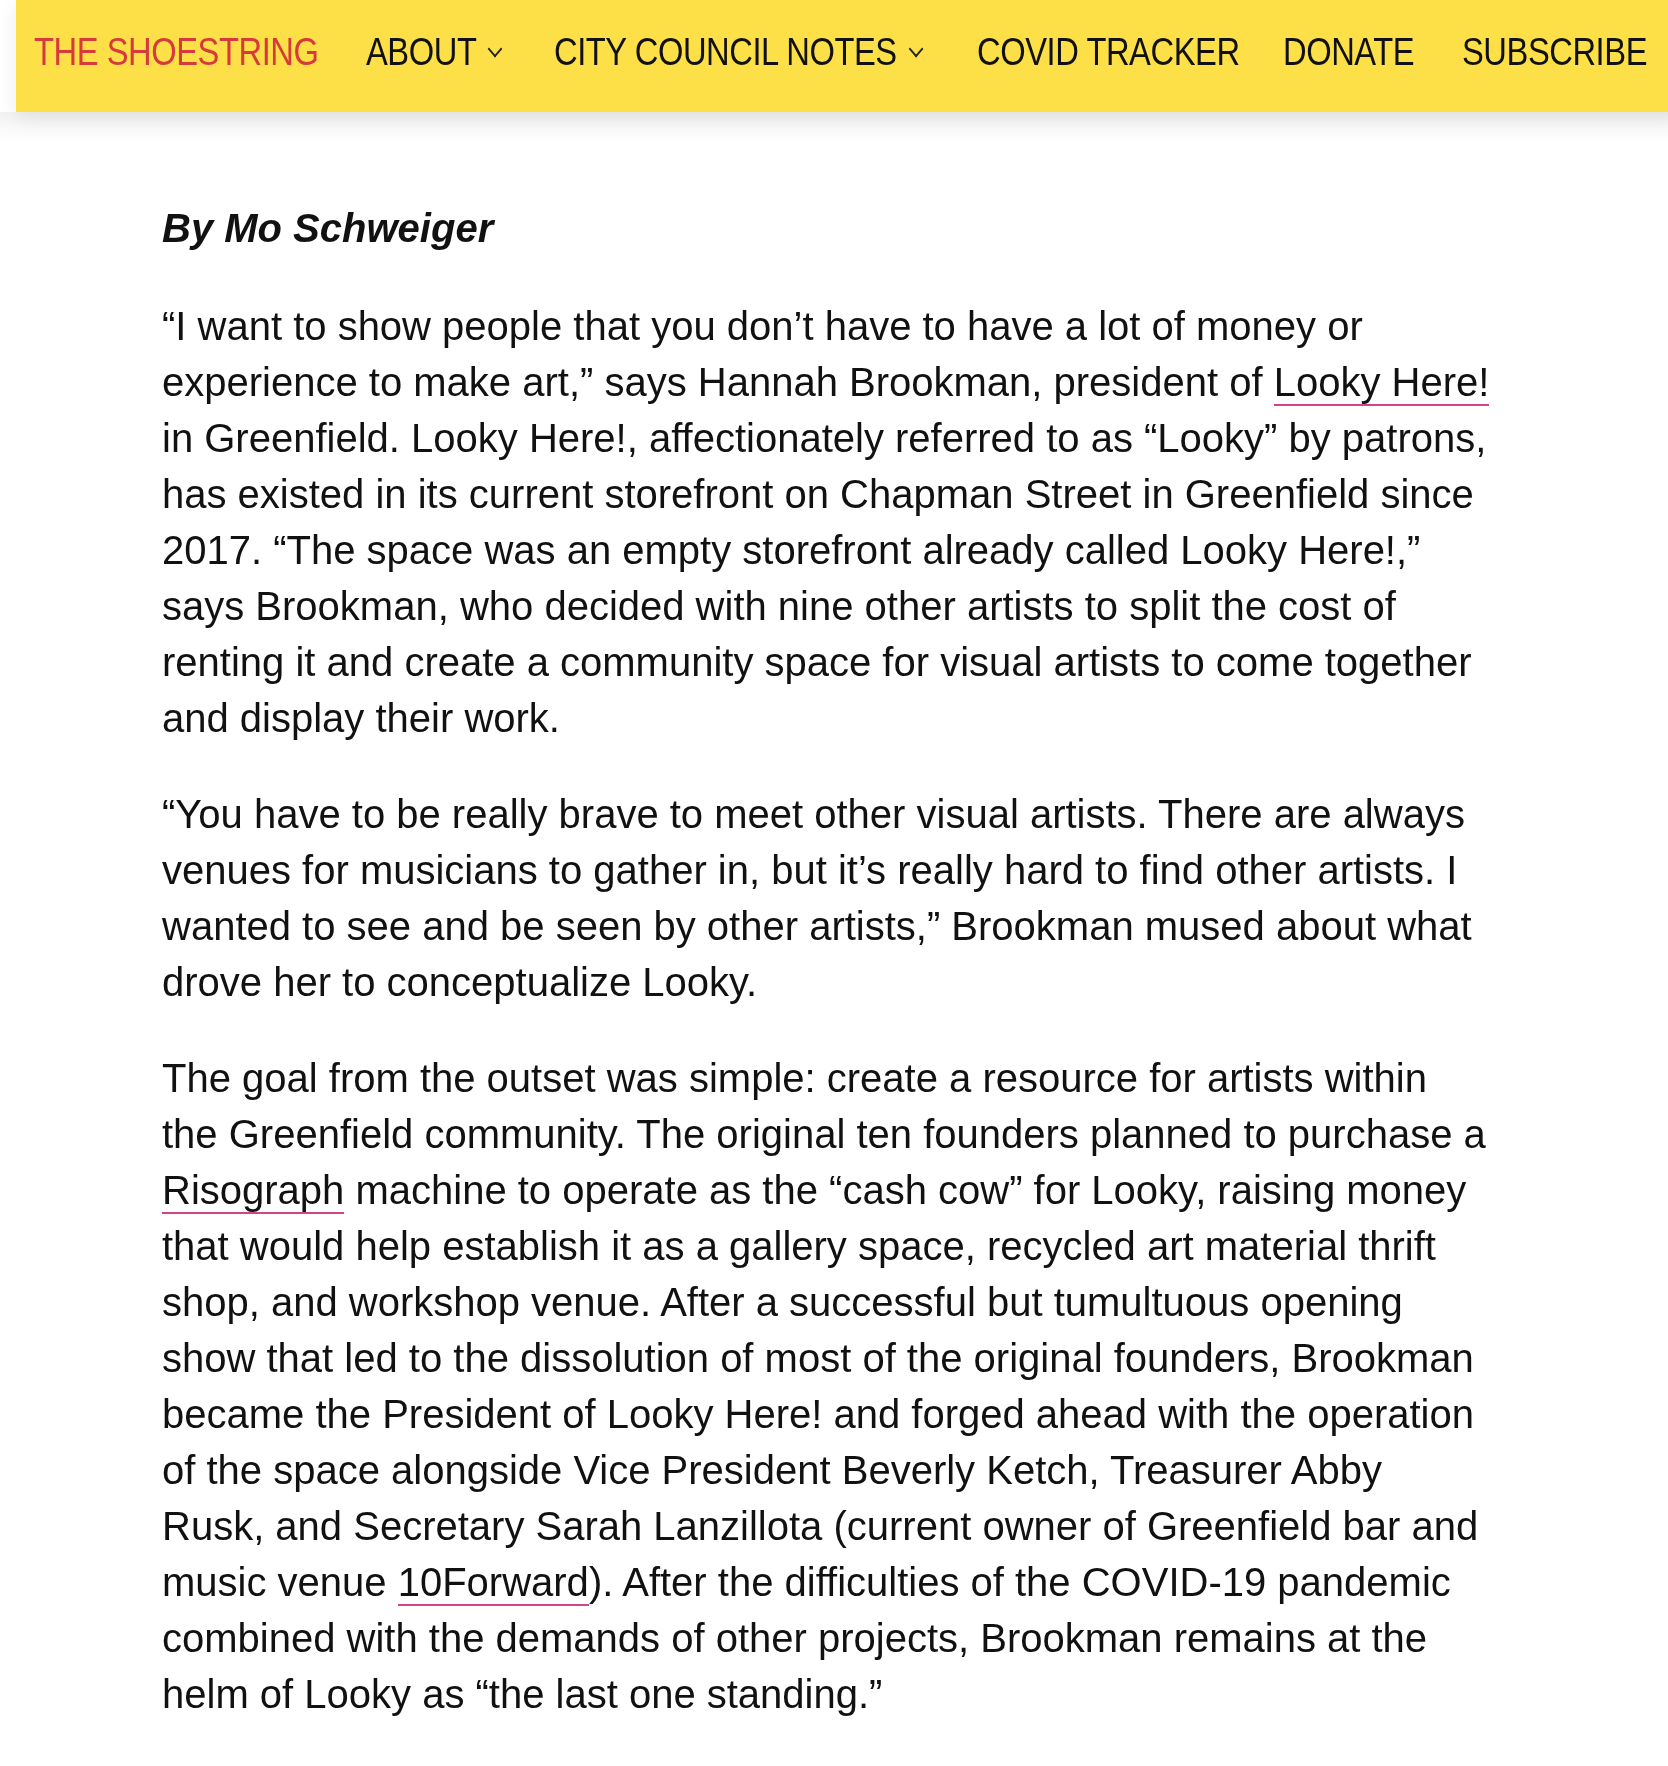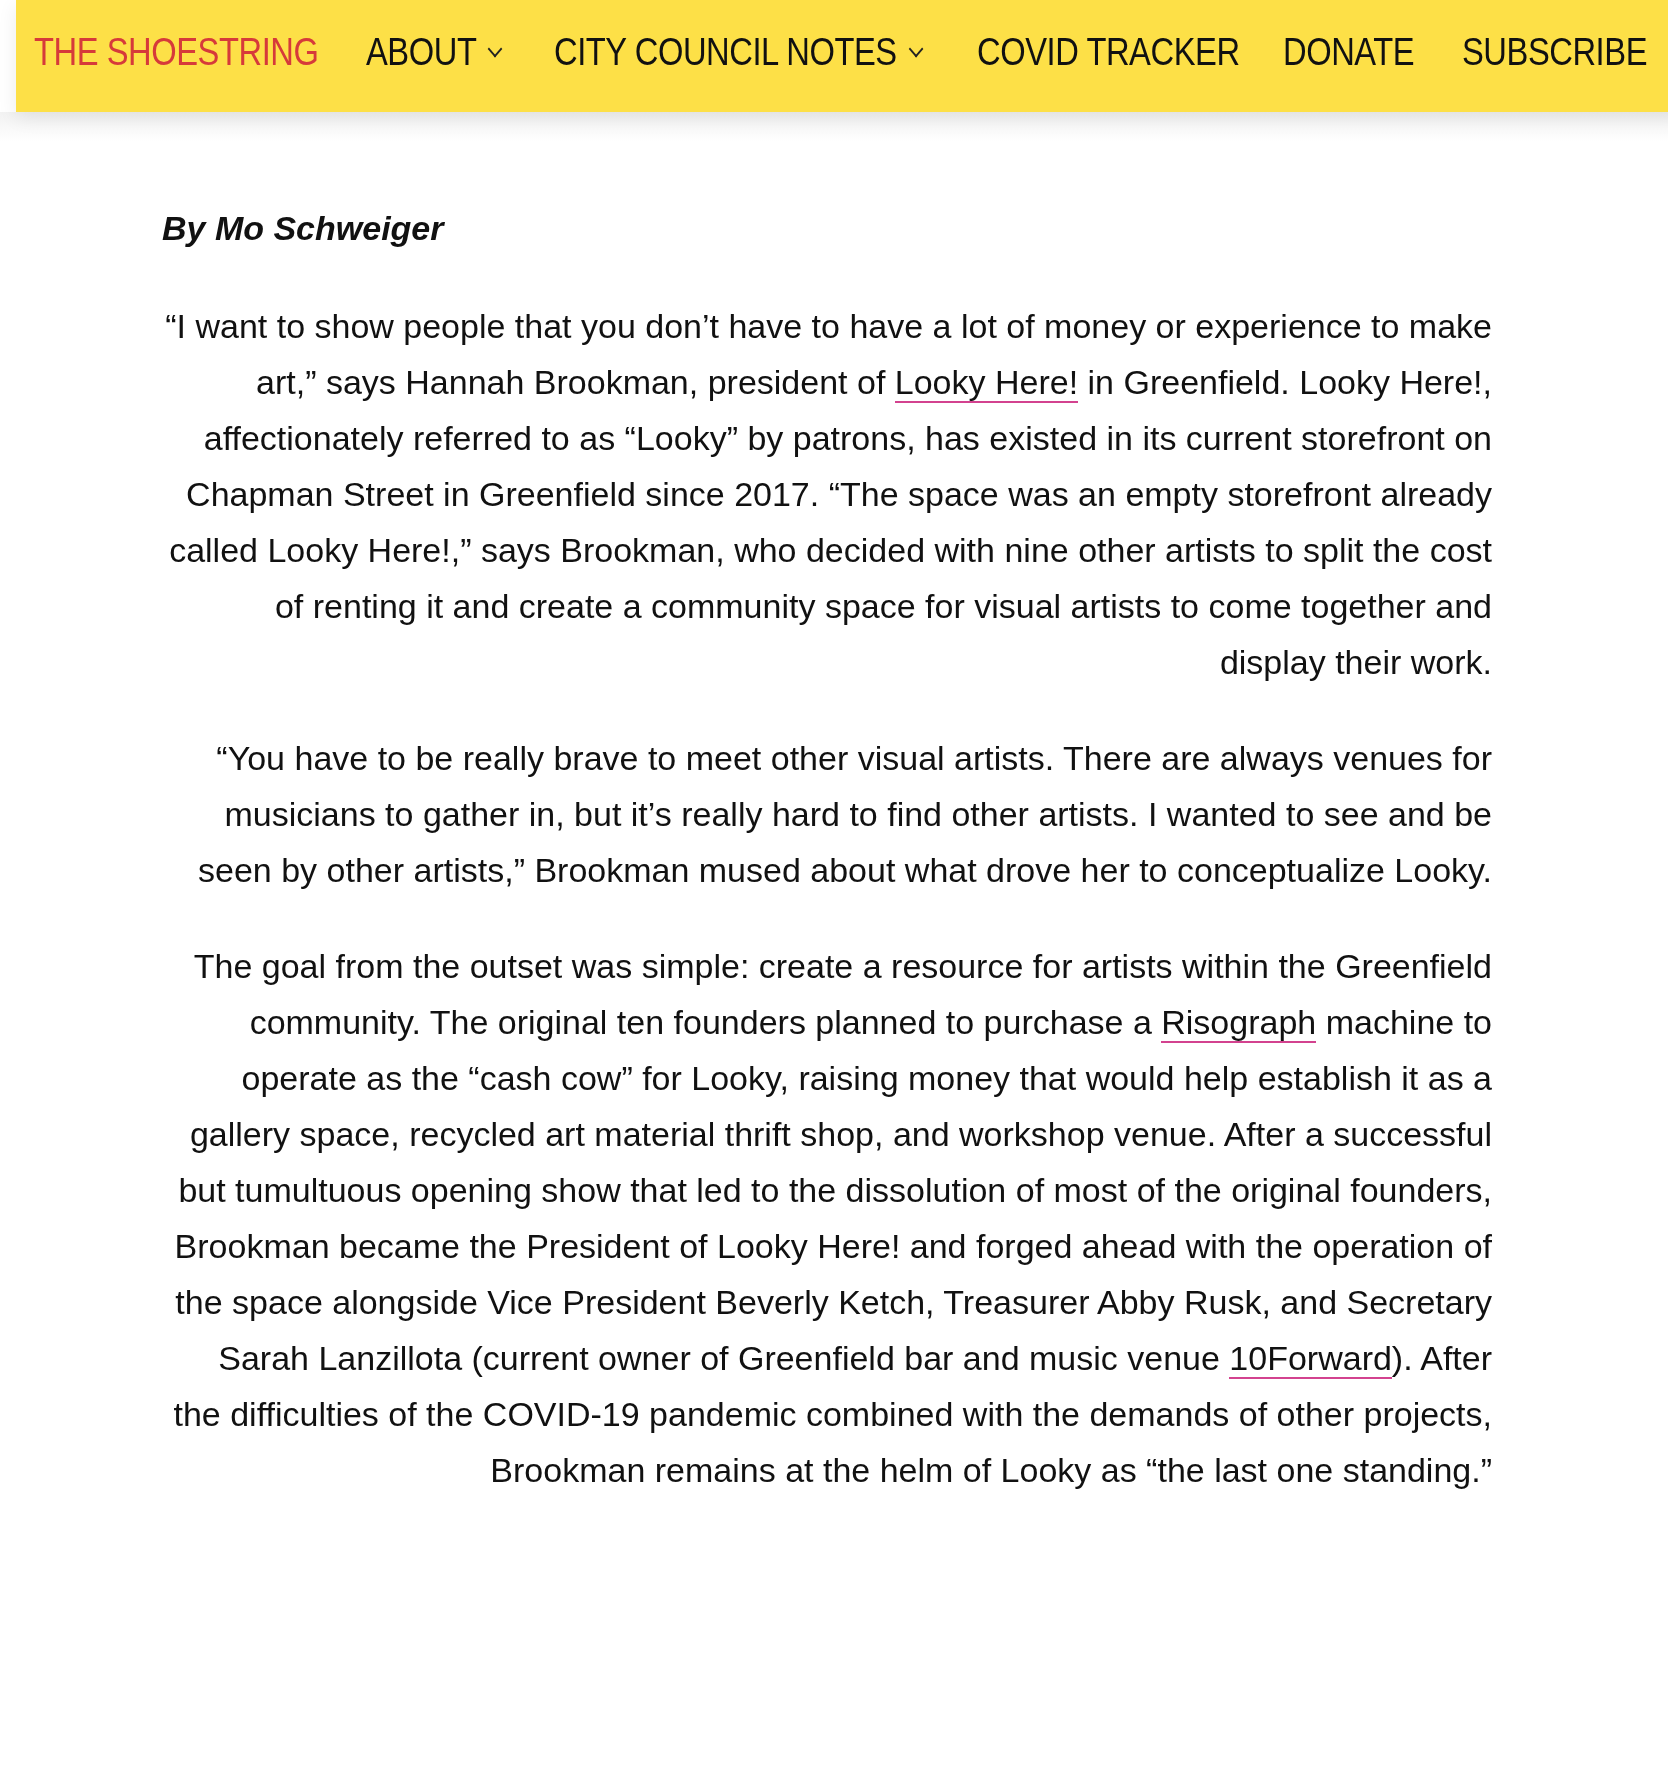--- a/index.html
+++ b/index.html
@@ -11,23 +11,23 @@
   .nav-item { font-family: "Liberation Sans", sans-serif; font-size: 38px;
               letter-spacing: -0.5px; transform: scaleX(0.86); transform-origin: left center;
               white-space: nowrap; color: #111; cursor: pointer; display: flex; align-items: center;
               position: absolute; top: 26px; line-height: 52px; }
   .nav-brand { color: #d63a3a; }
   .chev { display: inline-block; width: 10px; height: 10px; border-right: 2px solid #222;
           border-bottom: 2px solid #222; transform: rotate(45deg); margin-left: 16px; margin-top: -6px; }
   .band { position: absolute; left: 0; top: 112px; width: 1668px; height: 30px;
           background: linear-gradient(#f2f2f2, #ffffff); }
   .article { position: absolute; left: 162px; top: 196px; width: 1330px;
-             font-size: 34px; line-height: 56px; color: #111; }
+             font-size: 40px; line-height: 56px; color: #111; }
   .byline { font-weight: bold; font-style: italic; margin: 0 0 38px 0; line-height: 64px; }
-  .article p { margin: 0 0 40px 0; text-align: right; }
+  .article p { margin: 0 0 40px 0; }
   a.lnk { color: #111; text-decoration: none; border-bottom: 2px solid #d3428f; padding-bottom: 0; }
 </style>
 </head>
 <body>
 
 <div class="topnav">
   <div class="nav-item nav-brand" style="left:18px">
     <span>THE SHOESTRING</span>
   </div>
   <div class="nav-item" style="left:350px">

